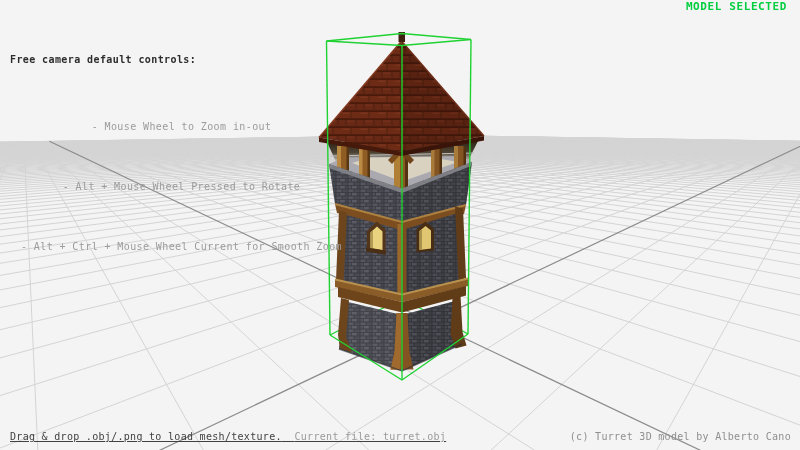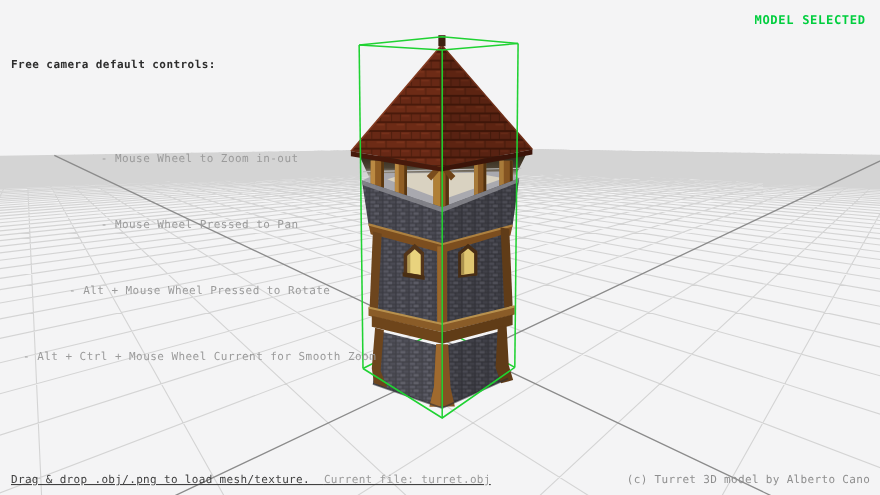--- a/index.html
+++ b/index.html
@@ -8,24 +8,24 @@
     background:#f4f4f5;
     font-family:"DejaVu Sans Mono", monospace;
     user-select:none;
   }
   .stage svg{position:absolute;left:0;top:0;}
   .help{
     position:absolute;left:10px;top:10px;
     font-size:10px;line-height:20px;letter-spacing:.4px;
     color:#9b9b9b;white-space:pre;
   }
-  .help .title{color:#2d2d2d;font-weight:bold;margin-bottom:25px;}
+  .help .title{color:#2d2d2d;font-weight:bold;margin-bottom:7px;}
   .help .item{padding-left:11px;text-align:center;}
   .badge{
-    position:absolute;top:12px;right:13px;
+    position:absolute;top:0;right:13px;
     font-size:11px;font-weight:bold;letter-spacing:.6px;
     color:#00ce3e;
   }
   .footer{
     position:absolute;left:10px;bottom:8px;
     font-size:10px;letter-spacing:.3px;color:#414141;white-space:pre;text-decoration:underline;
   }
   .footer .file{color:#9b9b9b;}
   .credit{
     position:absolute;right:9px;bottom:8px;
@@ -190,21 +190,20 @@
       <line x1="326.5" y1="41" x2="330" y2="335"></line>
       <line x1="471" y1="39.5" x2="468" y2="334"></line>
       <line x1="402" y1="45.5" x2="402" y2="380"></line>
       <polyline points="330,335 402,380 468,334"></polyline>
     </g>
   </svg>
 
   <div class="help">
     <div class="title">Free camera default controls:</div>
     <div class="item">- Mouse Wheel to Zoom in-out</div>
-    <div class="item">- Mouse Wheel Pressed to Pan</div>
     <div class="item">- Alt + Mouse Wheel Pressed to Rotate</div>
     <div class="item">- Alt + Ctrl + Mouse Wheel Current for Smooth Zoom</div>
   </div>
 
   <div class="badge">MODEL SELECTED</div>
 
   <div class="footer"><span>Drag &amp; drop .obj/.png to load mesh/texture.</span><span>  </span><span class="file">Current file: turret.obj</span></div>
 
   <div class="credit">(c) Turret 3D model by Alberto Cano</div>
 </div>

